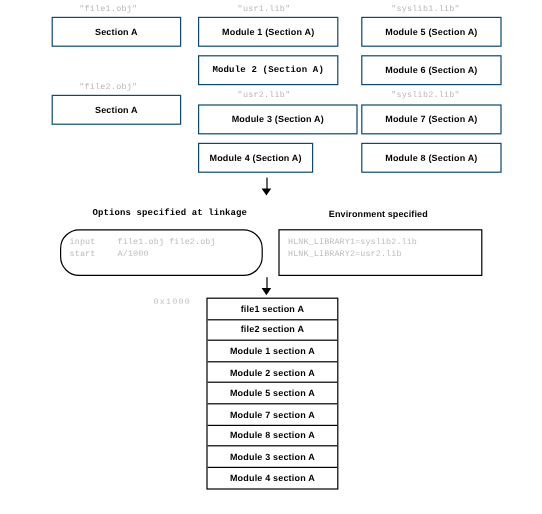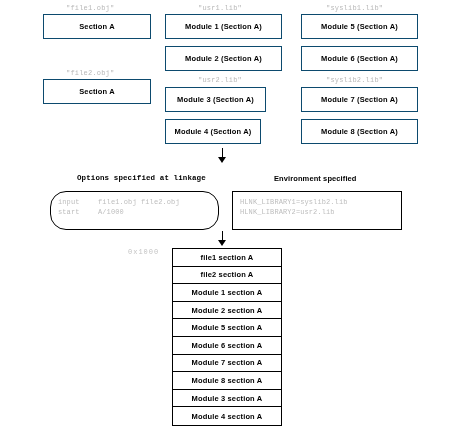--- a/index.html
+++ b/index.html
@@ -127,31 +127,31 @@
 </head>
 <body>
 
 <div class="canvas">
 
   <div class="caption" style="left:66px; top:4px;">"file1.obj"</div>
   <div class="box" style="left:43px; top:14px; width:108px; height:25px;">Section A</div>
 
   <div class="caption" style="left:198px; top:4px;">"usr1.lib"</div>
   <div class="box" style="left:165px; top:14px; width:117px; height:25px;">Module 1 (Section A)</div>
-  <div class="box" style="left:165px; top:46px; width:117px; height:25px;">Module 2 (Section A)</div>
+  <div class="box" style="left:165px; top:46px; width:117px; height:25px;font-family:Liberation Mono, monospace;">Module 2 (Section A)</div>
 
   <div class="caption" style="left:326px; top:4px;">"syslib1.lib"</div>
   <div class="box" style="left:301px; top:14px; width:117px; height:25px;">Module 5 (Section A)</div>
   <div class="box" style="left:301px; top:46px; width:117px; height:25px;">Module 6 (Section A)</div>
 
   <div class="caption" style="left:66px; top:69px;">"file2.obj"</div>
   <div class="box" style="left:43px; top:79px; width:108px; height:25px;">Section A</div>
 
   <div class="caption" style="left:198px; top:76px;">"usr2.lib"</div>
-  <div class="box" style="left:165px; top:87px; width:101px; height:25px;">Module 3 (Section A)</div>
+  <div class="box" style="left:165px; top:87px; width:133px; height:25px;">Module 3 (Section A)</div>
   <div class="box" style="left:165px; top:119px; width:96px; height:25px;">Module 4 (Section A)</div>
 
   <div class="caption" style="left:326px; top:76px;">"syslib2.lib"</div>
   <div class="box" style="left:301px; top:87px; width:117px; height:25px;">Module 7 (Section A)</div>
   <div class="box" style="left:301px; top:119px; width:117px; height:25px;">Module 8 (Section A)</div>
 
   <div class="arrow-line" style="left:222px; top:148px; height:11px;"></div>
   <div class="arrow-head" style="left:218px; top:157px;"></div>
 
   <div class="heading" style="left:77px; top:174px;font-family:Liberation Mono, monospace;">Options specified at linkage</div>
@@ -170,20 +170,19 @@
   <div class="arrow-head" style="left:218px; top:240px;"></div>
 
   <div class="addr-label">0x1000</div>
 
   <div id="output-map">
     <div class="map-row">file1 section A</div>
     <div class="map-row">file2 section A</div>
     <div class="map-row">Module 1 section A</div>
     <div class="map-row">Module 2 section A</div>
     <div class="map-row">Module 5 section A</div>
-    <div class="map-row">Module 6 section A</div>
     <div class="map-row">Module 7 section A</div>
     <div class="map-row">Module 8 section A</div>
     <div class="map-row">Module 3 section A</div>
     <div class="map-row">Module 4 section A</div>
   </div>
 
 </div>
 
 </body></html>

